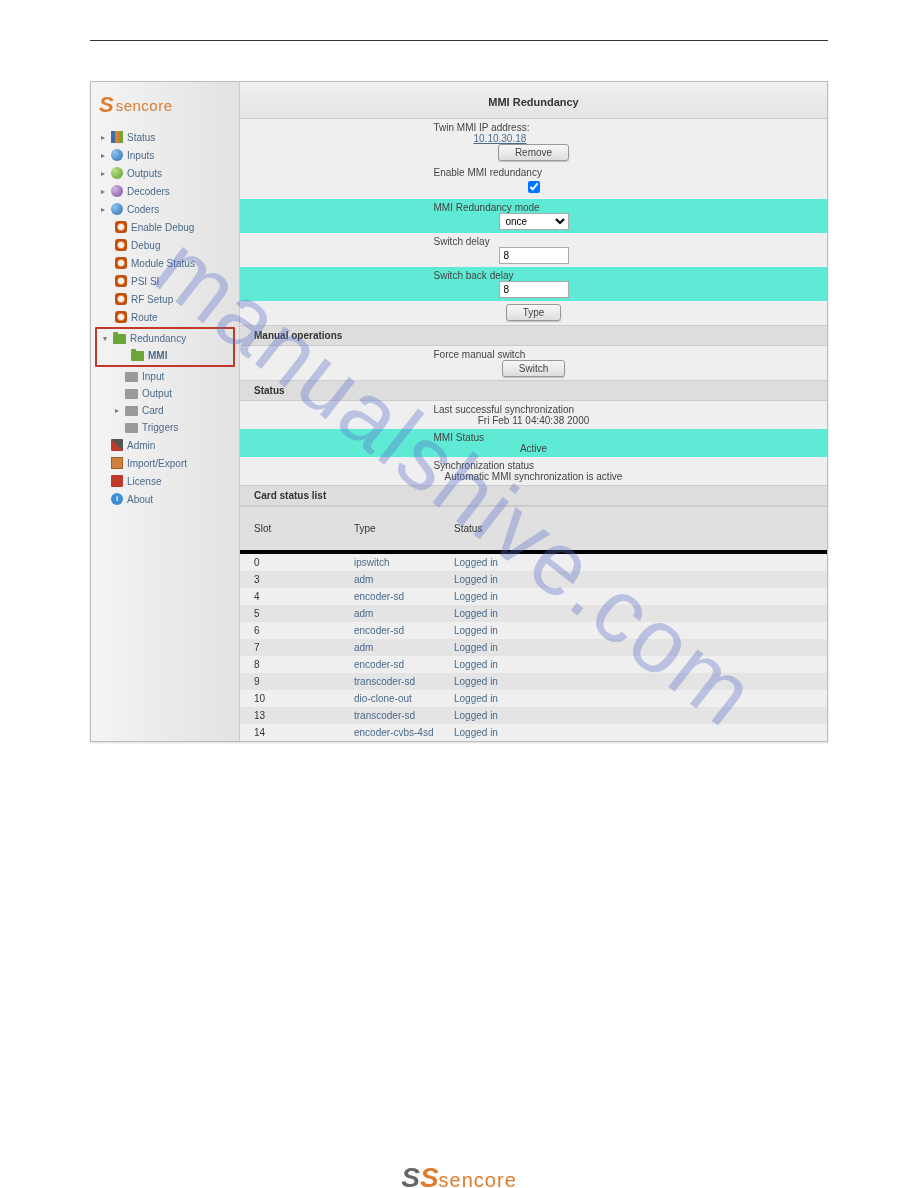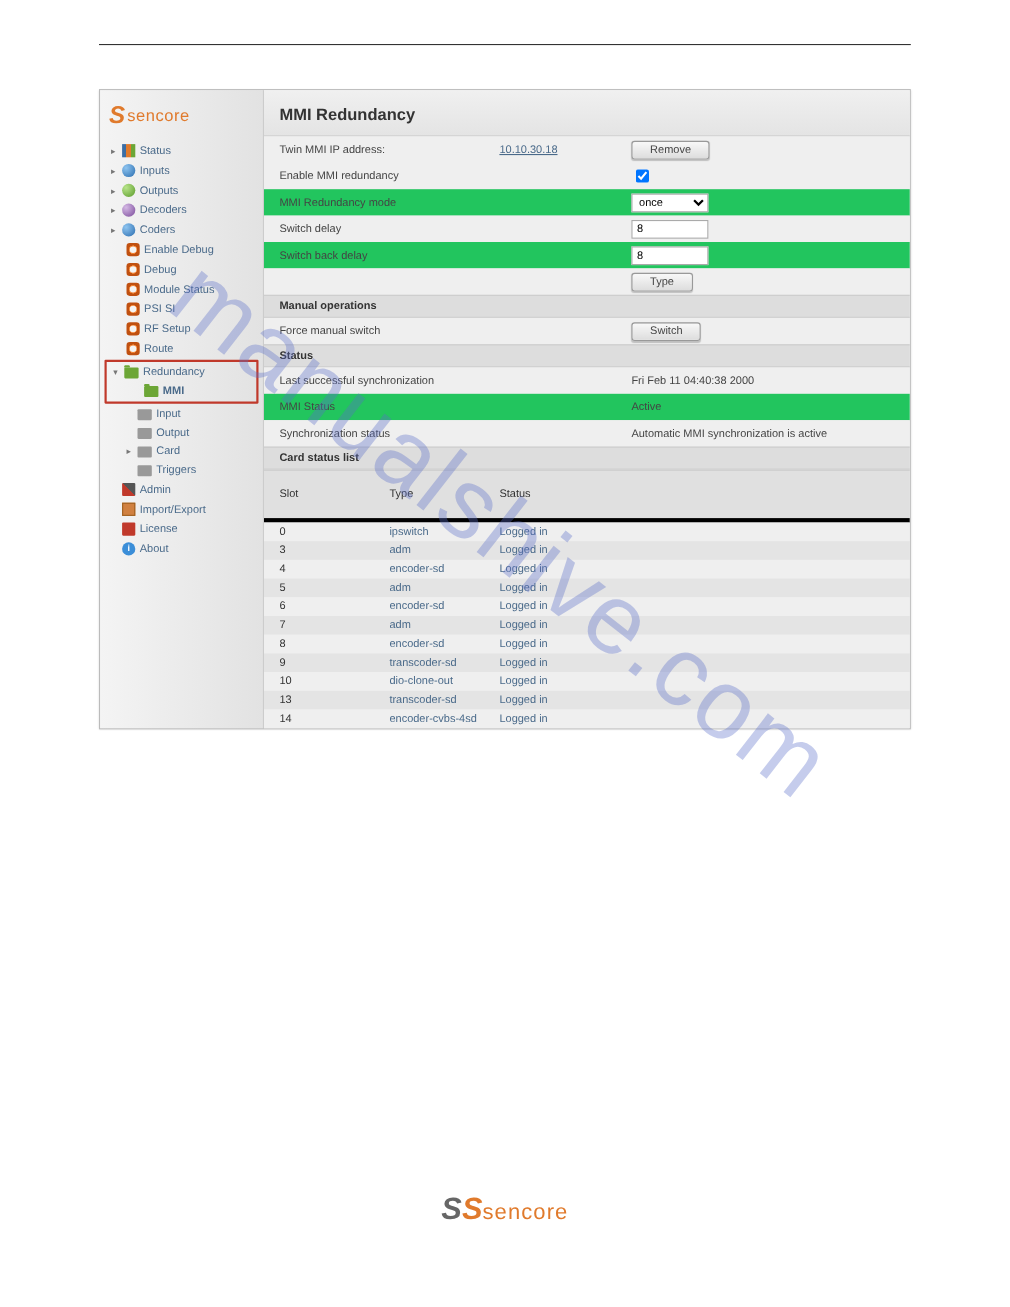--- a/index.html
+++ b/index.html
@@ -25,23 +25,23 @@
 .ic-cog::before { content:""; position:absolute; inset:3px; border-radius:50%; background:#f4f4f4; }
 .ic-folder { background: #6ca636; border-radius: 1px; position: relative; width:13px; height:10px; margin-top:1px; }
 .ic-folder::before { content:""; position:absolute; top:-2px; left:0; width:5px; height:2px; background:#6ca636; border-radius:1px 1px 0 0; }
 .ic-folder-grey { background: #999; border-radius: 1px; width:13px; height:10px; margin-top:1px; }
 .ic-tool { background: linear-gradient(45deg,#c0392b 50%,#555 50%); border-radius:1px; }
 .ic-box { background:#d08040; border:1px solid #a06020; box-sizing:border-box; }
 .ic-lic { background:#c0392b; border-radius:1px; }
 .ic-info { border-radius:50%; background:#3b8ed8; color:#fff; text-align:center; line-height:12px; font-size:8px; font-weight:bold; }
 .highlight { border: 2px solid #c0392b; border-radius: 1px; margin: 1px 4px; padding: 1px 0; }
 .main { flex: 1; background: #eee; }
-.title { font-size: 15px; font-weight: bold; color: #333; padding: 14px 14px 10px; background: linear-gradient(#f0f0f0,#e4e4e4); border-bottom: 1px solid #ccc; }
-.row { display: flex; align-items: center; padding: 3px 14px; font-size: 10px; color: #444; background: #efefef; min-height: 18px; }
-.row.alt { background: #22c55e; }
+.title { font-size: 11px; font-weight: bold; color: #333; padding: 14px 14px 10px; background: linear-gradient(#f0f0f0,#e4e4e4); border-bottom: 1px solid #ccc; text-align: center; }
+.row { display: flex; align-items: center; padding: 3px 14px; font-size: 10px; color: #444; background: #efefef; min-height: 18px; flex-direction: column; }
+.row.alt { background: #5eead4; }
 .sect { font-weight: bold; background: #ddd; border-top: 1px solid #ccc; border-bottom: 1px solid #ccc; padding: 4px 14px; font-size: 10px; }
 .lbl { width: 200px; }
 .val { width: 120px; }
 .link { color: #4a6a8a; text-decoration: underline; }
 .btn { background: linear-gradient(#f8f8f8,#ddd); border: 1px solid #999; border-radius: 3px; padding: 2px 16px; font-size: 10px; color: #444; cursor: pointer; box-shadow: 0 1px 1px rgba(0,0,0,0.2); }
 .input { border: 1px solid #aaa; padding: 2px 4px; width: 60px; font-size: 10px; background:#fff; }
 .select { border: 1px solid #aaa; padding: 1px 2px; width: 70px; font-size: 10px; background:#fff; }
 .chk { width: 12px; height: 12px; }
 .thead { display: flex; font-weight: normal; padding: 16px 14px; font-size: 10px; background: #e0e0e0; border-top:1px solid #ccc; border-bottom:4px solid #000000; }
 .trow { display: flex; padding: 3px 14px; font-size: 10px; background: #efefef; }

